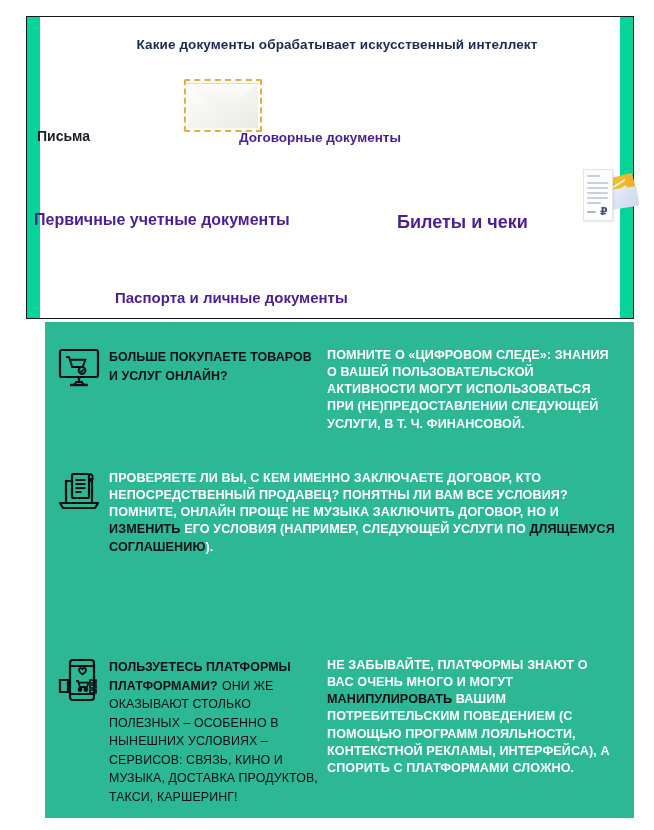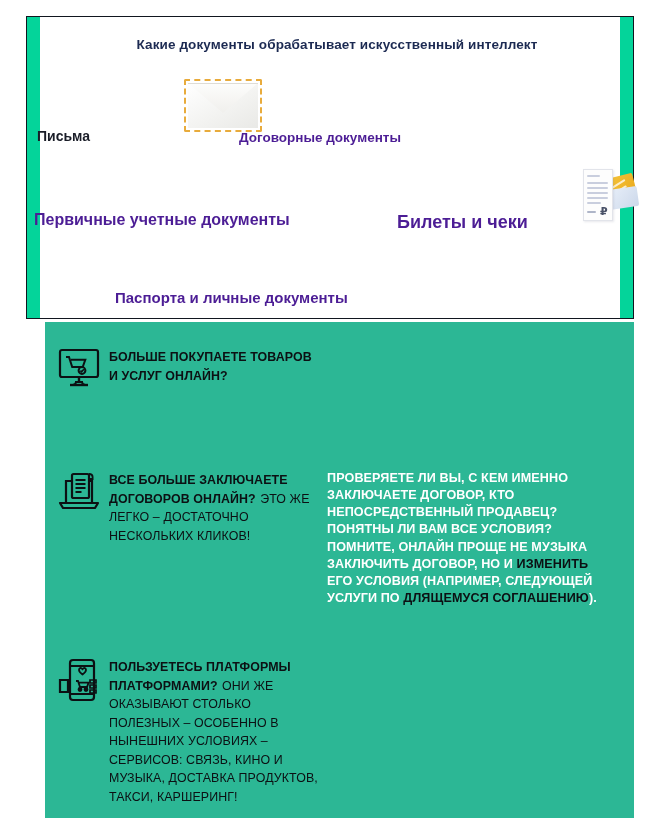--- a/index.html
+++ b/index.html
@@ -367,35 +367,32 @@
         <path d="M13 37h18" stroke-width="2.4"></path>
         <path d="M16 37c3-1 3-3 3-3h6s0 2 3 3" stroke-width="2"></path>
         <path d="M9 9h3l3.2 10h10.5l2.6-7.2H14" stroke-width="2"></path>
         <circle cx="25" cy="22.5" r="3.4" stroke-width="2"></circle>
         <path d="M23.4 22.6l1.2 1.3 2.3-2.6" stroke-width="1.6"></path>
       </svg>
     </div>
     <div class="blk-left">
       <span class="hd">БОЛЬШЕ ПОКУПАЕТЕ ТОВАРОВ И УСЛУГ ОНЛАЙН?</span>
     </div>
+    <div class="blk-right body-txt"><span>ПОМНИТЕ О «ЦИФРОВОМ СЛЕДЕ»: ЗНАНИЯ О ВАШЕЙ ПОЛЬЗОВАТЕЛЬСКОЙ АКТИВНОСТИ МОГУТ ИСПОЛЬЗОВАТЬСЯ ПРИ (НЕ)ПРЕДОСТАВЛЕНИИ СЛЕДУЮЩЕЙ УСЛУГИ, В Т. Ч. ФИНАНСОВОЙ.</span></div>
   </div>
 
   <div class="block blk2">
     <div class="blk-icon">
       <svg class="gicon" width="44" height="42" viewBox="0 0 44 42" fill="none" stroke="#0c1013" stroke-width="2.2">
         <path d="M9 31V10h26v21"></path>
         <path d="M3 32h38l-3 5H6z" stroke-linejoin="round"></path>
         <rect x="15" y="3" width="17" height="24" rx="1.6" fill="#2cb795"></rect>
         <path d="M32 3c2.6 0 3.6 1.2 3.6 3v2H32" stroke-width="1.8"></path>
         <path d="M18.5 9h10M18.5 13h10M18.5 17h10M18.5 21h6" stroke-width="1.8"></path>
       </svg>
-    </div>
-    <div class="blk-left">
-      <span class="hd">ВСЕ БОЛЬШЕ ЗАКЛЮЧАЕТЕ ДОГОВОРОВ ОНЛАЙН?</span>
-      <span class="sub">ЭТО ЖЕ ЛЕГКО – ДОСТАТОЧНО НЕСКОЛЬКИХ КЛИКОВ!</span>
     </div>
     <div class="blk-right body-txt"><span>ПРОВЕРЯЕТЕ ЛИ ВЫ, С КЕМ ИМЕННО ЗАКЛЮЧАЕТЕ ДОГОВОР, КТО НЕПОСРЕДСТВЕННЫЙ ПРОДАВЕЦ? ПОНЯТНЫ ЛИ ВАМ ВСЕ УСЛОВИЯ? ПОМНИТЕ, ОНЛАЙН ПРОЩЕ НЕ МУЗЫКА ЗАКЛЮЧИТЬ ДОГОВОР, НО И </span><span class="em">ИЗМЕНИТЬ</span><span> ЕГО УСЛОВИЯ (НАПРИМЕР, СЛЕДУЮЩЕЙ УСЛУГИ ПО </span><span class="em">ДЛЯЩЕМУСЯ СОГЛАШЕНИЮ</span><span>).</span></div>
   </div>
 
   <div class="block blk3">
     <div class="blk-icon">
       <svg class="gicon" width="44" height="46" viewBox="0 0 44 46" fill="none" stroke="#0c1013" stroke-width="2.2">
         <rect x="13" y="2" width="24" height="40" rx="3"></rect>
         <path d="M13 8h24M13 36h24" stroke-width="1.8"></path>
         <path d="M19 23h2l2 6h7l1.6-4.4H21.4" stroke-width="1.8"></path>
@@ -403,15 +400,16 @@
         <circle cx="29" cy="31.5" r="1.3" fill="#0c1013"></circle>
         <path d="M22 12c0-1.6 1.4-2.6 2.6-1.6l.9.8.9-.8c1.2-1 2.6 0 2.6 1.6 0 2-3.5 4.4-3.5 4.4S22 14 22 12z" stroke-width="1.8"></path>
         <path d="M3 22h8v12H3z"></path>
         <path d="M33 22h6v3h-6zM33 27h6v3h-6zM33 32h6v3h-6z" stroke-width="1.7"></path>
       </svg>
     </div>
     <div class="blk-left">
       <span class="hd">ПОЛЬЗУЕТЕСЬ ПЛАТФОРМЫ ПЛАТФОРМАМИ?</span>
       <span class="sub"> ОНИ ЖЕ ОКАЗЫВАЮТ СТОЛЬКО ПОЛЕЗНЫХ – ОСОБЕННО В НЫНЕШНИХ УСЛОВИЯХ – СЕРВИСОВ: СВЯЗЬ, КИНО И МУЗЫКА, ДОСТАВКА ПРОДУКТОВ, ТАКСИ, КАРШЕРИНГ!</span>
     </div>
+    <div class="blk-right body-txt"><span>НЕ ЗАБЫВАЙТЕ, ПЛАТФОРМЫ ЗНАЮТ О ВАС ОЧЕНЬ МНОГО И МОГУТ </span><span class="em">МАНИПУЛИРОВАТЬ</span><span> ВАШИМ ПОТРЕБИТЕЛЬСКИМ ПОВЕДЕНИЕМ (С ПОМОЩЬЮ ПРОГРАММ ЛОЯЛЬНОСТИ, КОНТЕКСТНОЙ РЕКЛАМЫ, ИНТЕРФЕЙСА), А СПОРИТЬ С ПЛАТФОРМАМИ СЛОЖНО.</span></div>
   </div>
 
 </div>
 
 </body></html>

